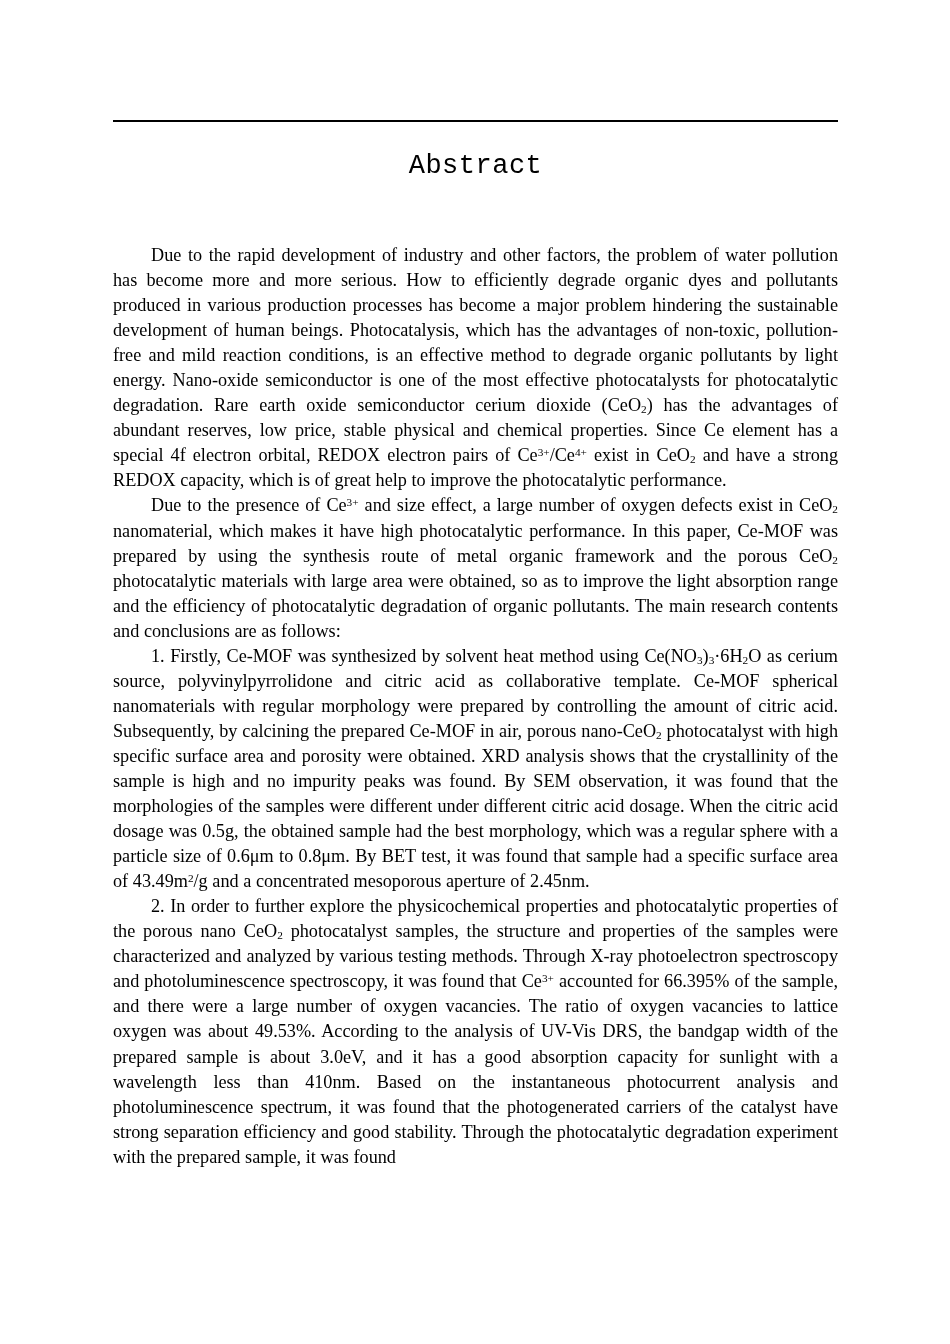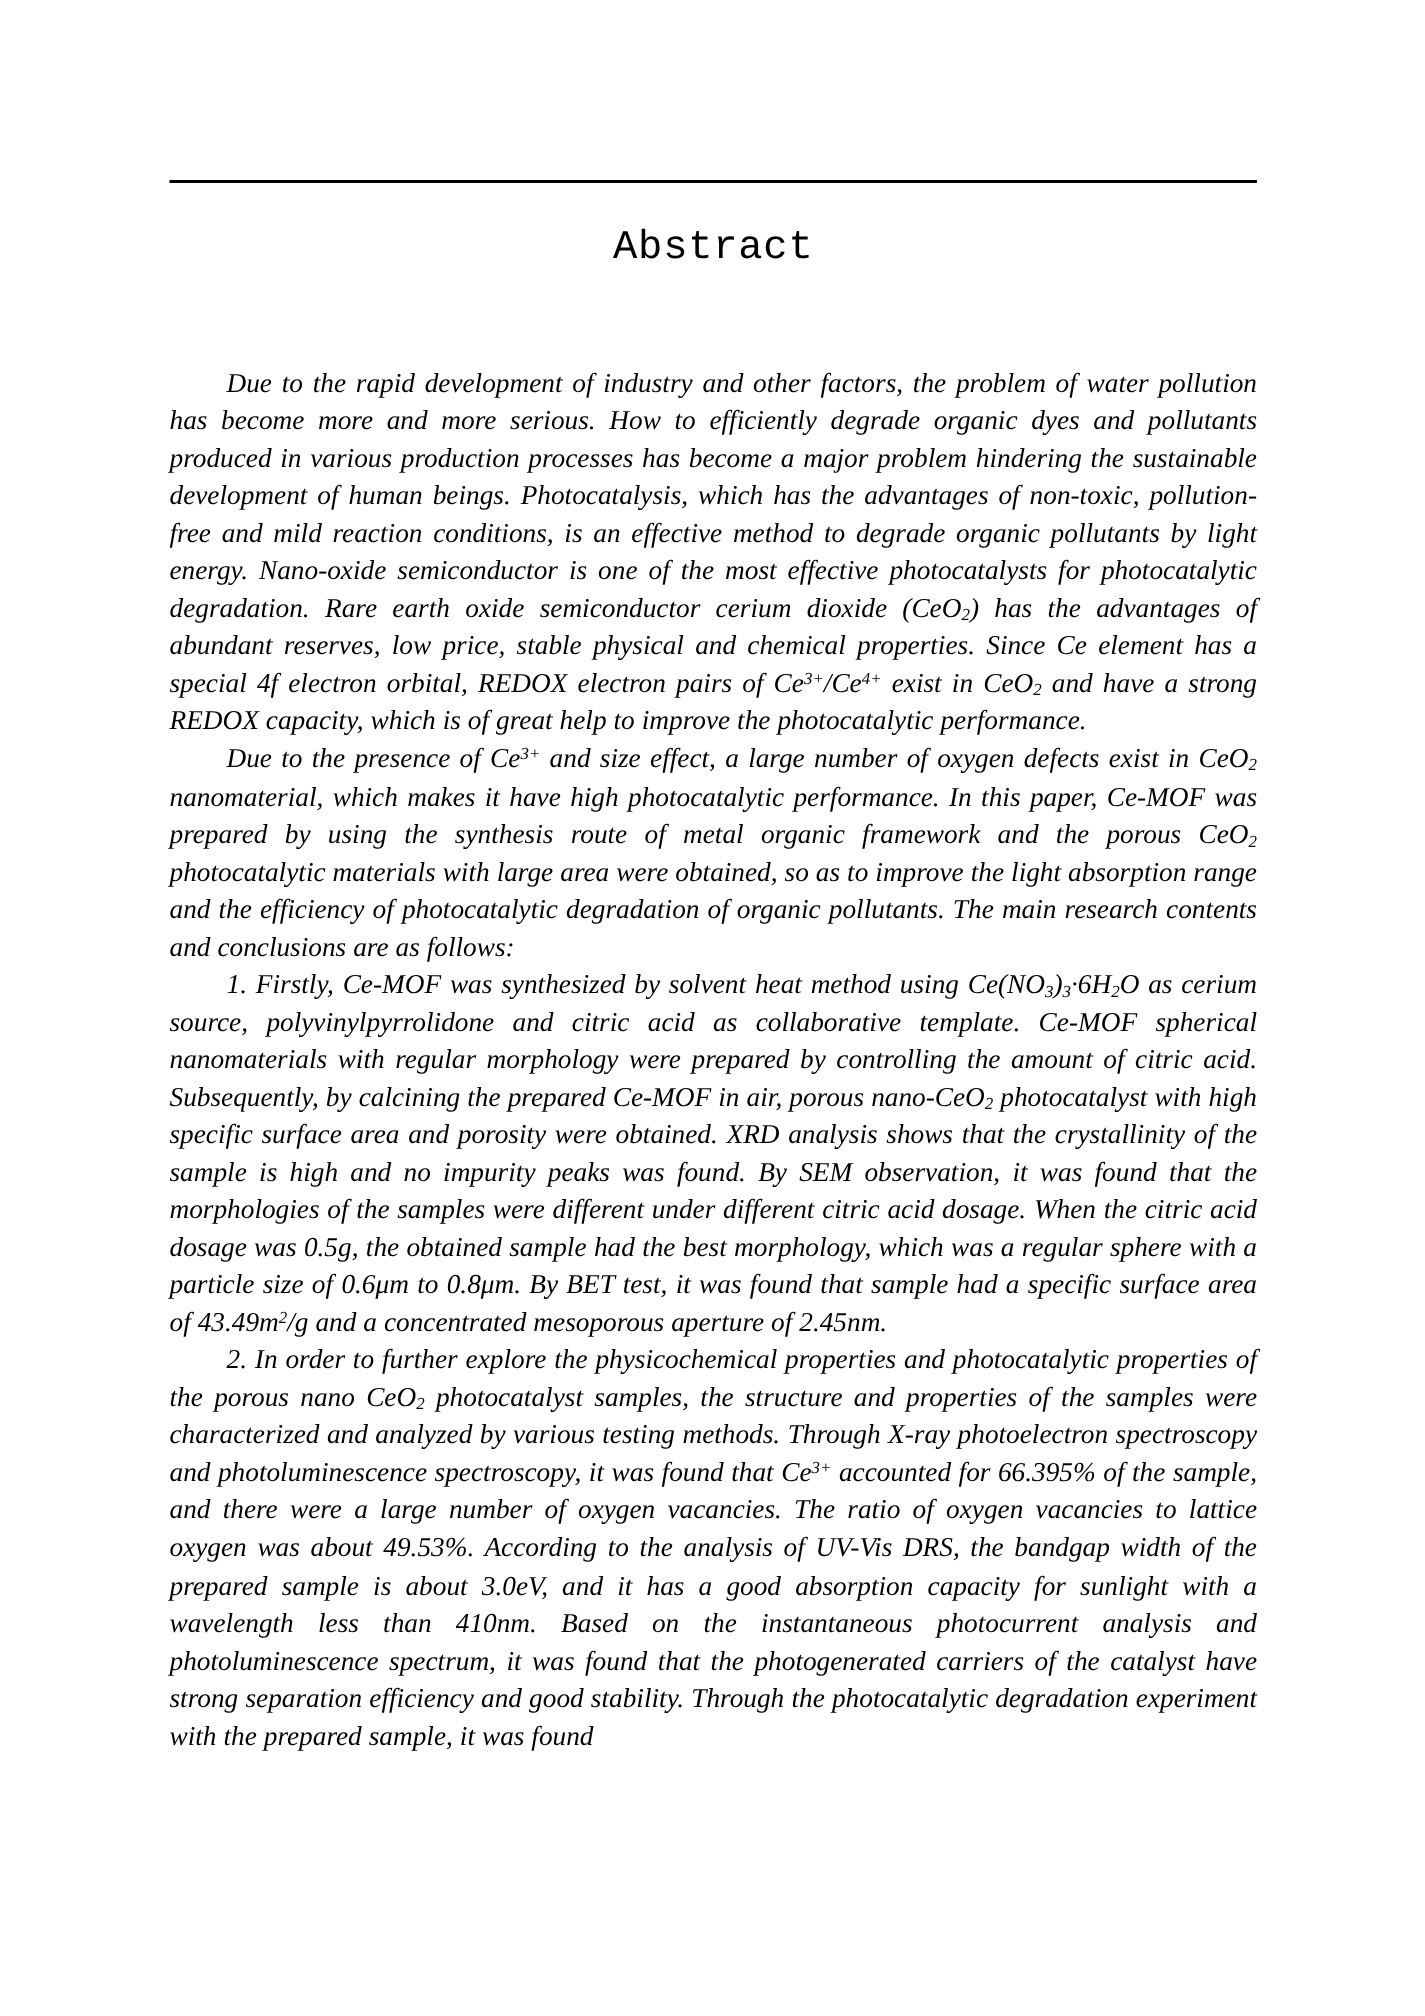--- a/index.html
+++ b/index.html
@@ -50,21 +50,20 @@
     color: #000000;
     font-weight: 400;
   }
 
   
   .body-block {
     position: absolute;
     left: 113px;
     top: 243px;
     width: 725px;
-    font-style: italic;
   }
 
   .para {
     margin: 0;
     padding: 0;
     font-size: 18.2px;
     line-height: 25.05px;
     text-align: justify;
     text-justify: inter-word;
     text-indent: 38px;

